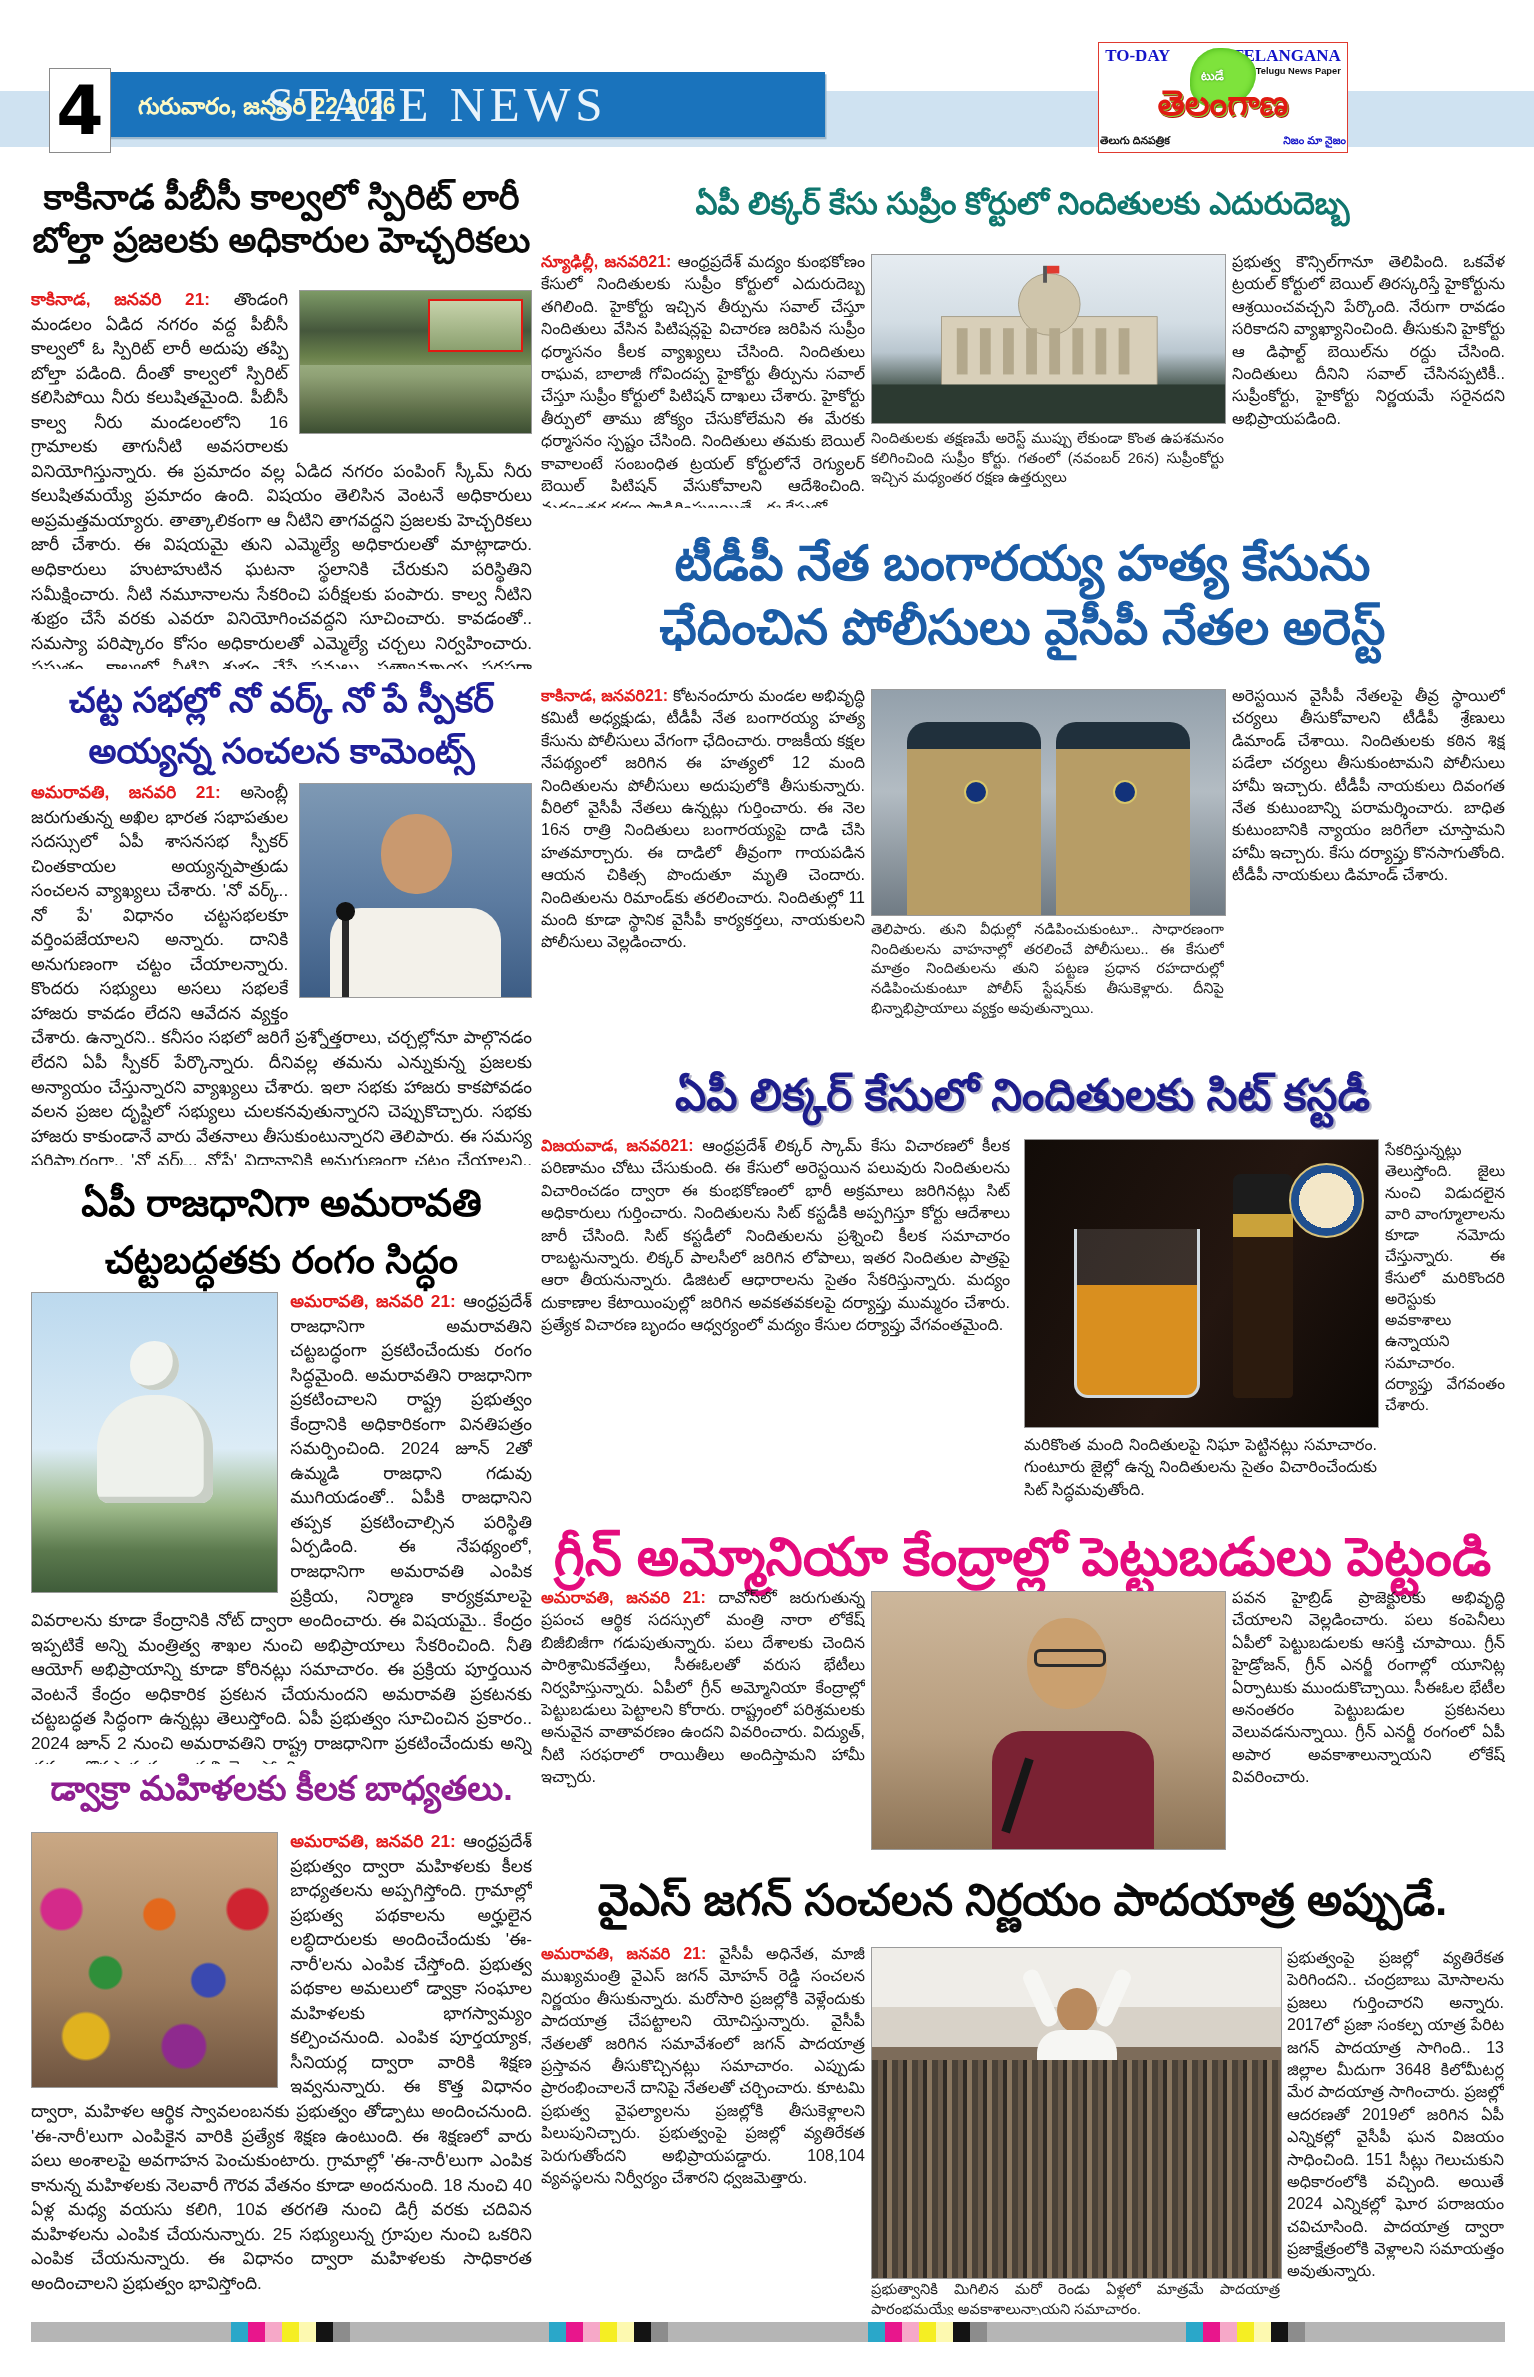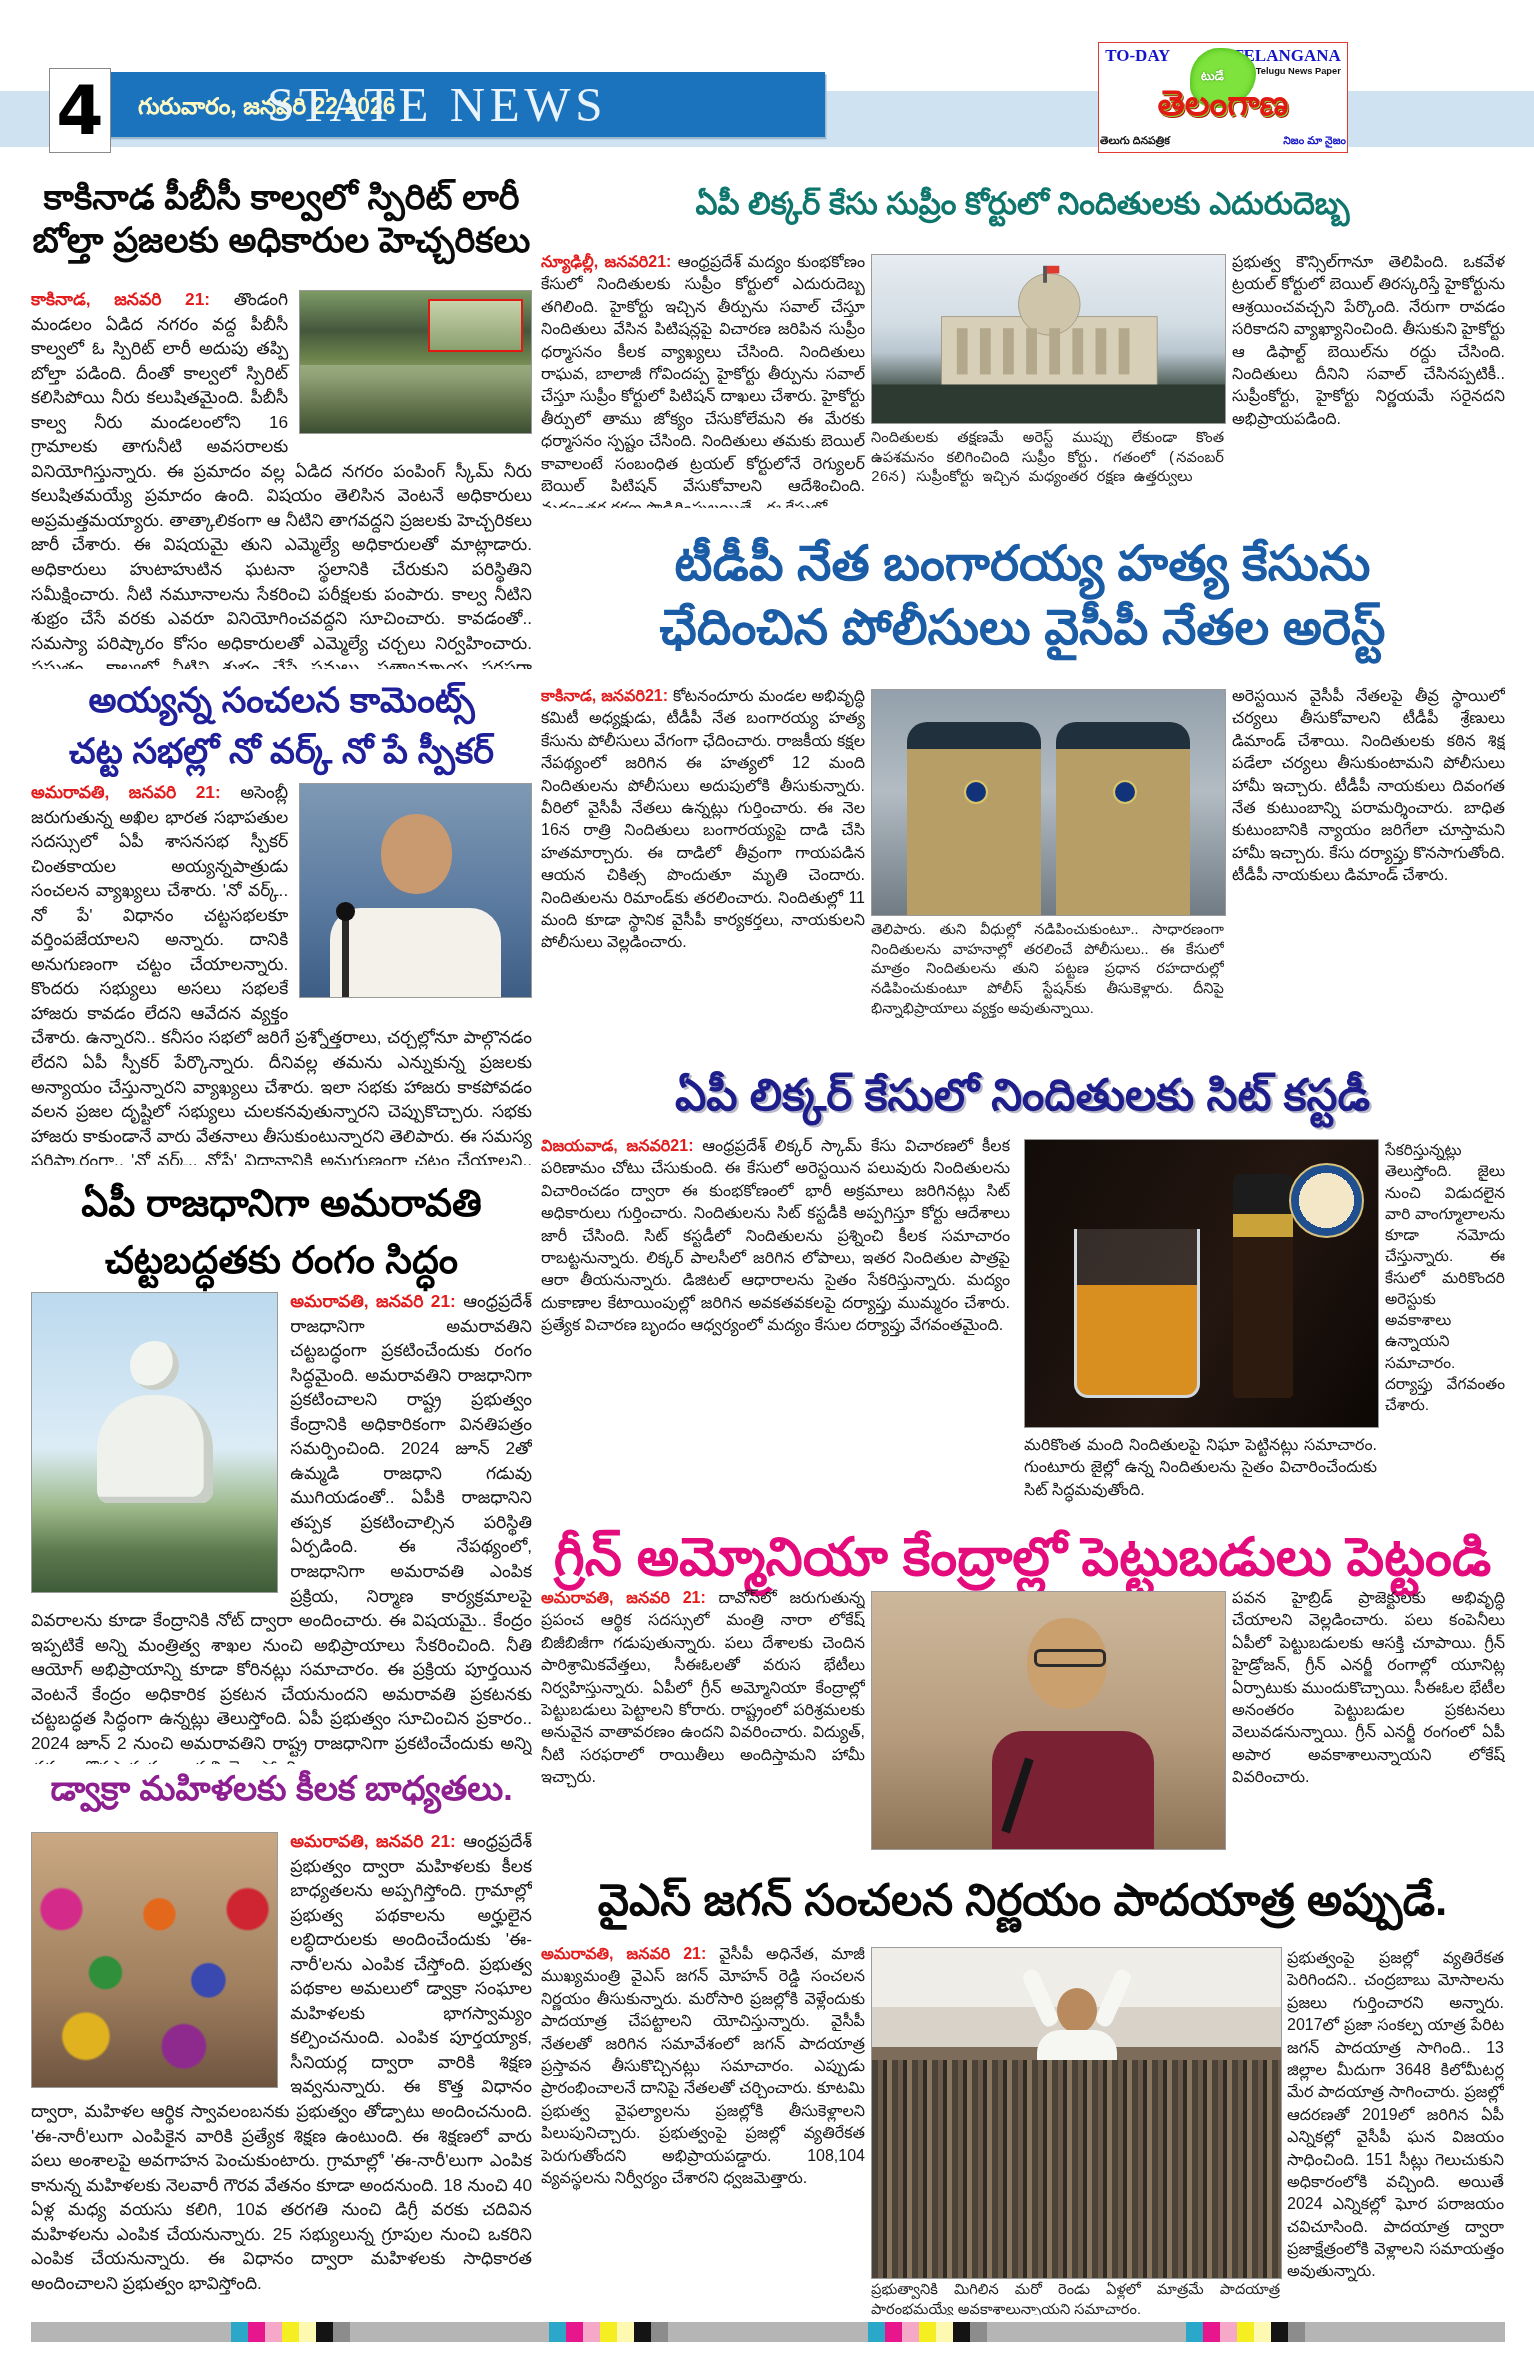--- a/index.html
+++ b/index.html
@@ -136,22 +136,22 @@
     <div class="ph fl-r river" style="width:231px;height:142px;">
       <div class="water"></div>
       <div class="inset"></div>
     </div>
     <span class="dl">కాకినాడ, జనవరి 21:</span>
     <span>తొండంగి మండలం ఏడిద నగరం వద్ద పీబీసీ కాల్వలో ఓ స్పిరిట్ లారీ అదుపు తప్పి బోల్తా పడింది. దీంతో కాల్వలో స్పిరిట్ కలిసిపోయి నీరు కలుషితమైంది. పీబీసీ కాల్వ నీరు మండలంలోని 16 గ్రామాలకు తాగునీటి అవసరాలకు వినియోగిస్తున్నారు. ఈ ప్రమాదం వల్ల ఏడిద నగరం పంపింగ్ స్కీమ్ నీరు కలుషితమయ్యే ప్రమాదం ఉంది. విషయం తెలిసిన వెంటనే అధికారులు అప్రమత్తమయ్యారు.</span>
     <span>తాత్కాలికంగా ఆ నీటిని తాగవద్దని ప్రజలకు హెచ్చరికలు జారీ చేశారు. ఈ విషయమై తుని ఎమ్మెల్యే అధికారులతో మాట్లాడారు. అధికారులు హుటాహుటిన ఘటనా స్థలానికి చేరుకుని పరిస్థితిని సమీక్షించారు. నీటి నమూనాలను సేకరించి పరీక్షలకు పంపారు. కాల్వ నీటిని శుభ్రం చేసే వరకు ఎవరూ వినియోగించవద్దని సూచించారు. కావడంతో.. సమస్యా పరిష్కారం కోసం అధికారులతో ఎమ్మెల్యే చర్చలు నిర్వహించారు. ప్రస్తుతం.. కాల్వలో నీటిని శుభ్రం చేసే పనులు, ప్రత్యామ్నాయ సరఫరా ఏర్పాట్లు చేస్తున్నారు అధికారులు. ప్రజలు హెచ్చరికలను పాటించి, బాటిల్ వాటర్ లేదా ఇతర సురక్షిత మార్గాల్లో తాగునీటిని వాడాలని సూచిస్తున్నారు. ఈ సమస్య త్వరగా పరిష్కారమయ్యేలా అధికారులు చర్యలు చేపట్టారు.</span>
   </div>
 
   <div class="hl hl-speaker">
+    <div>చట్ట సభల్లో నో వర్క్ నో పే స్పీకర్</div>
     <div>అయ్యన్న సంచలన కామెంట్స్</div>
-    <div>చట్ట సభల్లో నో వర్క్ నో పే స్పీకర్</div>
   </div>
   <div class="bt lcol" style="left:31px;top:780px;width:501px;height:385px;">
     <div class="ph fl-r portrait" style="width:231px;height:213px;">
       <div class="head"></div>
       <div class="shirt"></div>
       <div class="mic"></div>
     </div>
     <span class="dl">అమరావతి, జనవరి 21:</span>
     <span>అసెంబ్లీ జరుగుతున్న అఖిల భారత సభాపతుల సదస్సులో ఏపీ శాసనసభ స్పీకర్ చింతకాయల అయ్యన్నపాత్రుడు సంచలన వ్యాఖ్యలు చేశారు. 'నో వర్క్.. నో పే' విధానం చట్టసభలకూ వర్తింపజేయాలని అన్నారు. దానికి అనుగుణంగా చట్టం చేయాలన్నారు. కొందరు సభ్యులు అసలు సభలకే హాజరు కావడం లేదని ఆవేదన వ్యక్తం చేశారు.</span>
     <span>ఉన్నారని.. కనీసం సభలో జరిగే ప్రశ్నోత్తరాలు, చర్చల్లోనూ పాల్గొనడం లేదని ఏపీ స్పీకర్ పేర్కొన్నారు. దీనివల్ల తమను ఎన్నుకున్న ప్రజలకు అన్యాయం చేస్తున్నారని వ్యాఖ్యలు చేశారు. ఇలా సభకు హాజరు కాకపోవడం వలన ప్రజల దృష్టిలో సభ్యులు చులకనవుతున్నారని చెప్పుకొచ్చారు. సభకు హాజరు కాకుండానే వారు వేతనాలు తీసుకుంటున్నారని తెలిపారు. ఈ సమస్య పరిష్కారంగా.. 'నో వర్క్.. నోపే' విధానానికి అనుగుణంగా చట్టం చేయాలని.. అఖిల భారత సభాపతుల సదస్సులో తీర్మానం చేయాలని కోరారు. సభకు రానివారిని రీకాల్ చేసే హక్కు ప్రజలకు కల్పించేలా చట్టం చేయాలని ఏపీ స్పీకర్ ప్రతిపాదించారు.</span>
@@ -197,21 +197,21 @@
         <rect x="170" y="95" width="14" height="60"></rect>
           <rect x="200" y="95" width="14" height="60"></rect>
         <rect x="230" y="95" width="14" height="60"></rect>
           <rect x="260" y="95" width="14" height="60"></rect>
         <rect x="290" y="95" width="14" height="60"></rect>
           <rect x="320" y="95" width="14" height="60"></rect>
       </g>
       <rect x="0" y="168" width="458" height="50" fill="#2c3a31"></rect>
     </svg>
   </div>
-  <div class="cap" style="left:871px;top:429px;width:353px;height:77px;font-family:Liberation Mono, monospace;">నిందితులకు తక్షణమే అరెస్ట్ ముప్పు లేకుండా కొంత ఉపశమనం కలిగించింది సుప్రీం కోర్టు. గతంలో (నవంబర్ 26న) సుప్రీంకోర్టు ఇచ్చిన మధ్యంతర రక్షణ ఉత్తర్వులు</div>
+  <div class="cap" style="left:871px;top:429px;width:353px;height:77px;">నిందితులకు తక్షణమే అరెస్ట్ ముప్పు లేకుండా కొంత ఉపశమనం కలిగించింది సుప్రీం కోర్టు. గతంలో (నవంబర్ 26న) సుప్రీంకోర్టు ఇచ్చిన మధ్యంతర రక్షణ ఉత్తర్వులు</div>
   <div class="bt mcol" style="left:1232px;top:251px;width:273px;height:257px;">ప్రభుత్వ కౌన్సిల్‌గానూ తెలిపింది. ఒకవేళ ట్రయల్ కోర్టులో బెయిల్ తిరస్కరిస్తే హైకోర్టును ఆశ్రయించవచ్చని పేర్కొంది. నేరుగా రావడం సరికాదని వ్యాఖ్యానించింది. తీసుకుని హైకోర్టు ఆ డిఫాల్ట్ బెయిల్‌ను రద్దు చేసింది. నిందితులు దీనిని సవాల్ చేసినప్పటికీ.. సుప్రీంకోర్టు, హైకోర్టు నిర్ణయమే సరైనదని అభిప్రాయపడింది.</div>
 
   <div class="hl hl-tdp">
     <div>టీడీపీ నేత బంగారయ్య హత్య కేసును</div>
     <div>ఛేదించిన పోలీసులు వైసీపీ నేతల అరెస్ట్</div>
   </div>
   <div class="bt mcol" style="left:541px;top:685px;width:324px;height:375px;">
     <span class="dl">కాకినాడ, జనవరి21:</span>
     <span>కోటనందూరు మండల అభివృద్ధి కమిటీ అధ్యక్షుడు, టీడీపీ నేత బంగారయ్య హత్య కేసును పోలీసులు వేగంగా ఛేదించారు. రాజకీయ కక్షల నేపథ్యంలో జరిగిన ఈ హత్యలో 12 మంది నిందితులను పోలీసులు అదుపులోకి తీసుకున్నారు. వీరిలో వైసీపీ నేతలు ఉన్నట్లు గుర్తించారు. ఈ నెల 16న రాత్రి నిందితులు బంగారయ్యపై దాడి చేసి హతమార్చారు. ఈ దాడిలో తీవ్రంగా గాయపడిన ఆయన చికిత్స పొందుతూ మృతి చెందారు. నిందితులను రిమాండ్‌కు తరలించారు. నిందితుల్లో 11 మంది కూడా స్థానిక వైసీపీ కార్యకర్తలు, నాయకులని పోలీసులు వెల్లడించారు.</span>
   </div>

